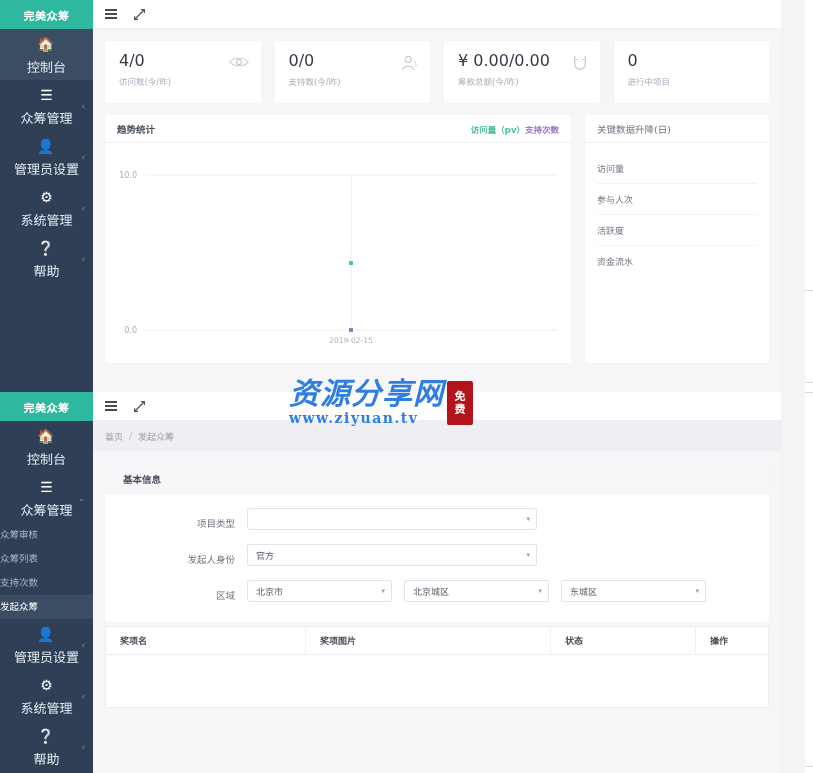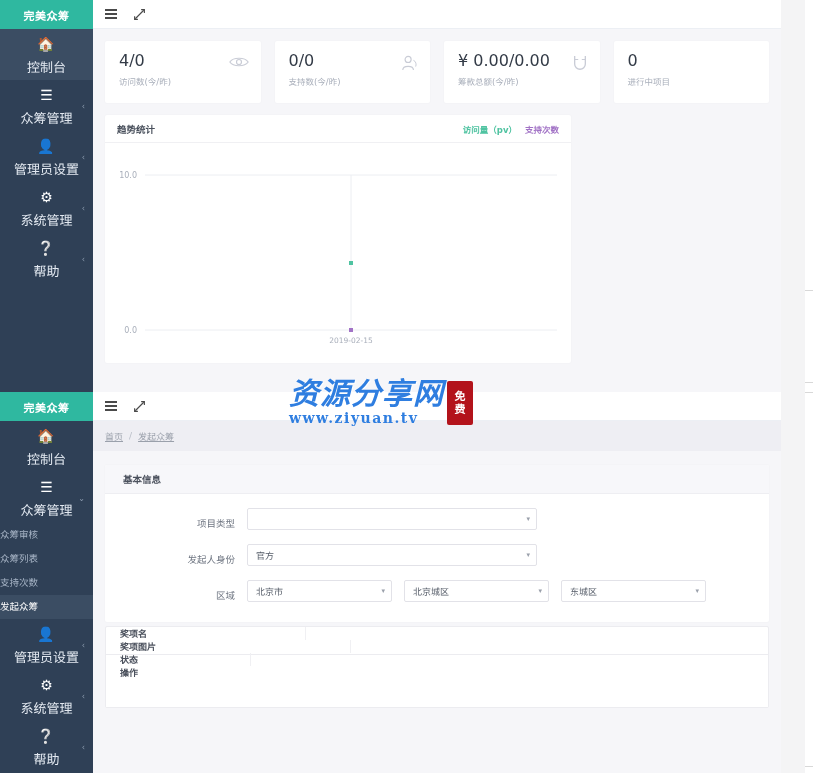--- a/index.html
+++ b/index.html
@@ -79,21 +79,21 @@
 
   .panels-row { display: flex; gap: 14px; padding: 12px; align-items: center; }
   .panel { background: #fff; border-radius: 2px; box-shadow: 0 0 2px rgba(0,0,0,.04); }
   .panel-chart { flex: 0 0 466px; height: 248px; position: relative; }
   .panel-side  { flex: 1 1 auto; height: 248px; }
   .panel-head {
     height: 28px; display: flex; align-items: center; justify-content: space-between;
     padding: 0 12px; border-bottom: 1px solid #f0f0f3;
   }
   .panel-title { font-size: 9.5px; color: #49505c; font-weight: bold; }
-  .legend { display: flex; gap: 8px; align-items: center; }
+  .legend { display: flex; align-items: center; }
   .legend-item { font-size: 8.5px; font-weight: bold; cursor: pointer; }
 
   
   .chart-wrap { position: relative; width: 100%; height: 218px; }
   .chart-svg { display: block; width: 100%; height: 100%; }
 
   
   .kd-list { padding: 0 12px; }
   .kd-row {
     font-size: 9px; color: #6f7682; padding: 9px 0 8px 0;
@@ -101,21 +101,21 @@
   }
   .kd-row:last-child { border-bottom: none; }
   .kd-spacer { height: 10px; }
 
   
   .breadcrumb {
     height: 30px; background: #eeeef3; display: flex; align-items: center;
     padding-left: 12px; gap: 6px; font-size: 9px; color: #9aa0ab;
   }
   .crumb-sep { color: #b9bec8; }
-  .crumb-link { color: #9aa0ab; cursor: pointer; text-decoration: underline; }
+  .crumb-link { color: #9aa0ab; cursor: pointer; }
 
   .form-card {
     margin: 14px 12px 0 12px; background: #fff; border-radius: 2px;
     box-shadow: 0 0 2px rgba(0,0,0,.04); overflow: hidden;
   }
   .form-card-head {
     height: 29px; background: #f7f7fa; border-bottom: 1px solid #eeeef2;
     display: flex; align-items: center; padding-left: 18px;
     font-size: 9.5px; font-weight: bold; color: #4a505c;
   }
@@ -133,21 +133,21 @@
   .sel-wide { width: 290px; }
   .sel-third { width: 145px; }
   .sel-arrow {
     position: absolute; right: 6px; top: 50%; transform: translateY(-50%);
     font-size: 7px; color: #9aa0ab;
   }
   .sel-gap { width: 12px; flex: 0 0 12px; }
 
   
   .tbl { margin: 4px 12px 0 12px; background: #fff; border: 1px solid #ececf0; border-radius: 2px; }
-  .tbl-head { display: flex; height: 28px; border-bottom: 1px solid #ececf0; flex-direction: column; }
+  .tbl-head { display: flex; height: 28px; border-bottom: 1px solid #ececf0; }
   .th {
     font-size: 9px; font-weight: bold; color: #4a505c;
     display: flex; align-items: center; padding-left: 14px;
     border-right: 1px solid #f0f0f3;
   }
   .th:last-child { border-right: none; }
   .tbl-body { height: 52px; background: #fff; }
 
   
   .watermark {
@@ -294,20 +294,32 @@
               <text x="32" y="190" text-anchor="end" font-size="8" fill="#a8aeba" font-family="DejaVu Sans, sans-serif">0.0</text>
 
               <text x="246" y="200" text-anchor="middle" font-size="7.5" fill="#a8aeba" font-family="DejaVu Sans, sans-serif">2019-02-15</text>
 
               <rect x="244" y="118" width="4" height="4" fill="#4fc3a1"></rect>
               <rect x="244" y="185" width="4" height="4" fill="#a273c6"></rect>
             </svg>
           </div>
         </div>
 
+        <div class="panel panel-side">
+          <div class="panel-head">
+            <span class="panel-title" style="font-weight:normal;color:#6f7682">关键数据升降(日)</span>
+          </div>
+          <div class="kd-list">
+            <div class="kd-spacer"></div>
+            <div class="kd-row">访问量</div>
+            <div class="kd-row">参与人次</div>
+            <div class="kd-row">活跃度</div>
+            <div class="kd-row">资金流水</div>
+          </div>
+        </div>
 
       </div>
     </div>
   </div>
 
   <div class="gutter gutter-a"></div>
   <div class="rail rail-a"></div>
   <div class="rail-line" style="top:290px;"></div>
   <div class="rail-line" style="top:382px;"></div>
 

